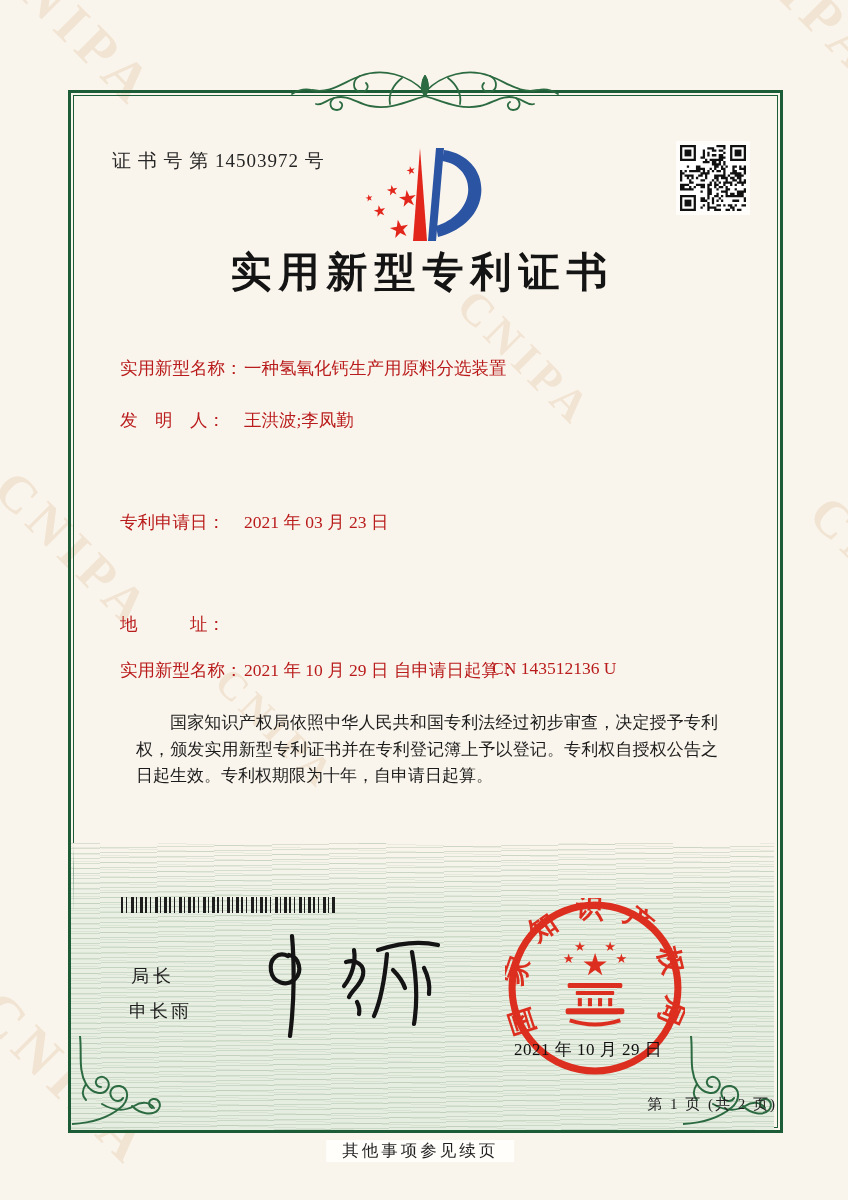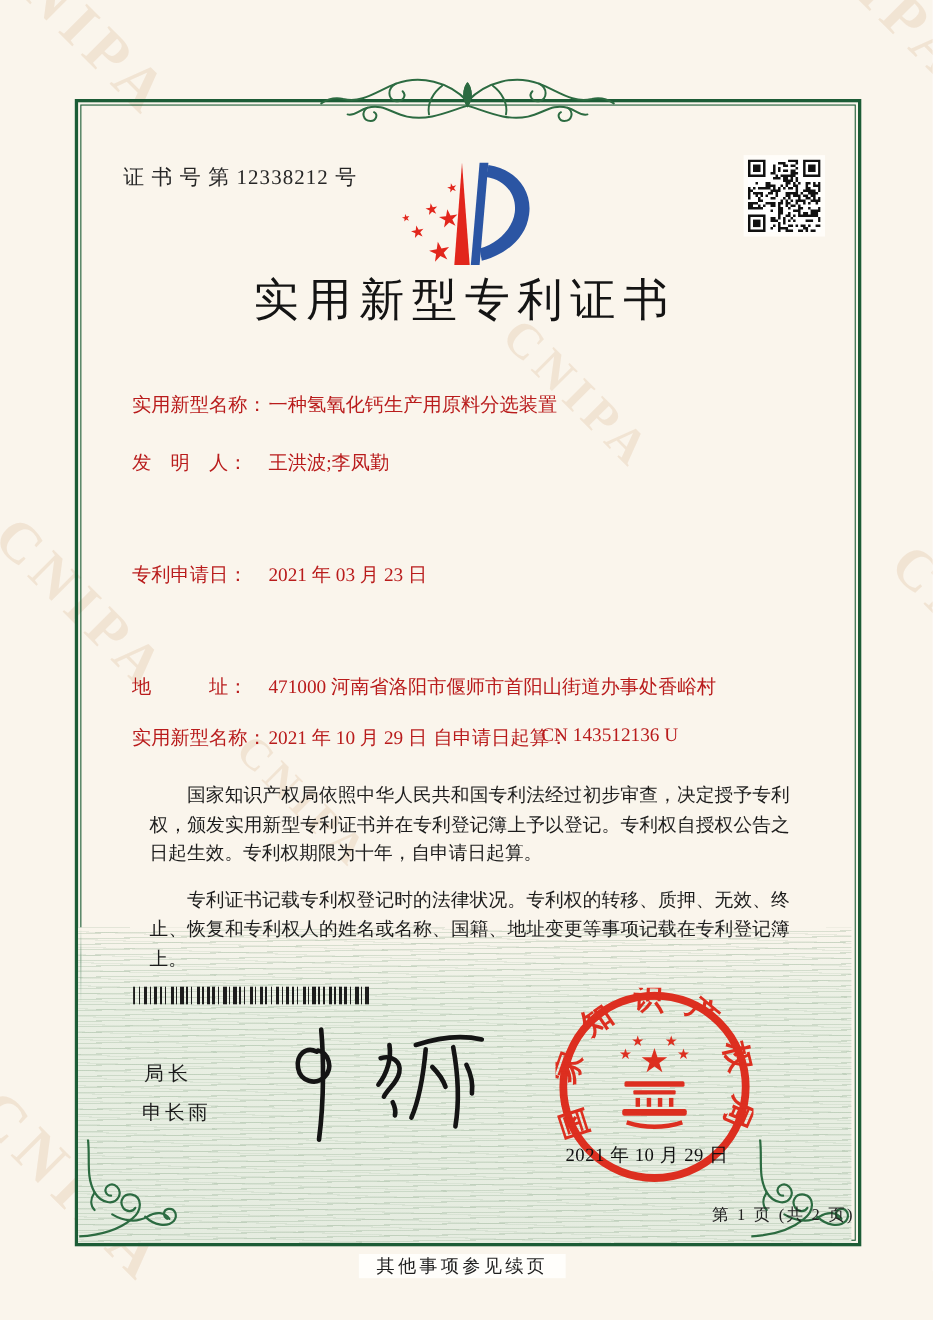--- a/index.html
+++ b/index.html
@@ -17,21 +17,21 @@
   #frame .inner{position:absolute;left:2px;top:2px;right:2px;bottom:2px;
          border:1px solid #1c5c36;}
 
   .abs{position:absolute;z-index:2;}
 
   #cert-no{left:112px;top:148px;font-size:19px;color:#262626;letter-spacing:1px;}
   #qr-box{left:676px;top:141px;width:74px;height:74px;background:#fffdf9;}
   #qr-box svg{position:absolute;left:4px;top:4px;}
   #logo{left:348px;top:138px;}
   #title{left:68px;top:245px;width:709px;text-align:center;font-size:41px;
-         font-weight:normal;color:#141414;letter-spacing:7px;}
+         font-weight:bold;color:#141414;letter-spacing:7px;}
 
   .row{left:120px;width:640px;height:26px;font-size:17.5px;color:#b91c1c;}
   .row .lab{position:absolute;left:0;top:0;}
   .row .val{position:absolute;left:124px;top:0;}
   .row .lab2{position:absolute;left:274px;top:0;}
   .row .val2{position:absolute;left:372px;top:0;}
 
   #paras{left:120px;top:694px;width:614px;font-size:17px;line-height:26.5px;
          color:#1c1c1c;text-align:justify;}
   #paras p{margin:16px;text-indent:2em;}
@@ -86,21 +86,21 @@
       <path d="M135,38 C118,20 92,14 70,22 C52,29 40,40 22,36 C14,34 8,36 2,40"></path>
       <path d="M135,42 C116,48 100,56 80,52 C66,49 58,40 44,44 C36,46 32,52 26,50"></path>
       <path d="M70,22 C62,26 62,36 70,38 C76,39 80,33 76,29"></path>
       <path d="M44,44 C38,48 40,56 47,56 C52,56 54,50 50,48"></path>
       <path d="M112,24 C104,30 98,40 100,50"></path>
       <path d="M135,22 C131,28 131,36 135,42 C139,36 139,28 135,22" fill="#2c6b41"></path>
     </g>
     <use href="#orn-left" transform="translate(270,0) scale(-1,1)"></use>
   </svg>
 
-  <div id="cert-no" class="abs">证 书 号 第 12338212 号</div>
+  <div id="cert-no" class="abs">证 书 号 第 14503972 号</div>
 
   <div id="qr-box" class="abs">
     <svg width="66" height="66" viewBox="0 0 29 29">
       <rect width="29" height="29" fill="#fff"></rect>
       <g fill="#111">
         <path d="M0,0h7v7h-7z M1,1v5h5v-5z" fill-rule="evenodd"></path>
           <rect x="2" y="2" width="3" height="3"></rect>
         <path d="M22,0h7v7h-7z M23,1v5h5v-5z" fill-rule="evenodd"></path>
           <rect x="24" y="2" width="3" height="3"></rect>
         <path d="M0,22h7v7h-7z M1,23v5h5v-5z" fill-rule="evenodd"></path>
@@ -133,32 +133,30 @@
   <div class="abs row" style="top:408px">
     <span class="lab">发　明　人：</span>
     <span class="val">王洪波;李凤勤</span>
   </div>
   <div class="abs row" style="top:510px">
     <span class="lab">专利申请日：</span>
     <span class="val">2021 年 03 月 23 日</span>
   </div>
   <div class="abs row" style="top:612px">
     <span class="lab">地　　　址：</span>
-    <span class="val">471000 河南省洛阳市偃师市首阳山街道办事处香峪村</span>
   </div>
   <div class="abs row" style="top:658px">
     <span class="lab">实用新型名称：</span>
     <span class="val">2021 年 10 月 29 日</span>
     <span class="lab2">自申请日起算：</span>
     <span class="val2">CN 143512136 U</span>
   </div>
 
   <div id="paras" class="abs">
     <p>国家知识产权局依照中华人民共和国专利法经过初步审查，决定授予专利权，颁发实用新型专利证书并在专利登记簿上予以登记。专利权自授权公告之日起生效。专利权期限为十年，自申请日起算。</p>
-    <p>专利证书记载专利权登记时的法律状况。专利权的转移、质押、无效、终止、恢复和专利权人的姓名或名称、国籍、地址变更等事项记载在专利登记簿上。</p>
   </div>
 
   <div id="band"></div>
 
   <div id="barcode" class="abs"></div>
 
   <div id="director-label" class="abs">局长</div>
   <div id="director-name" class="abs">申长雨</div>
 
   <svg id="signature" class="abs" width="200" height="118" viewBox="0 0 200 118">

